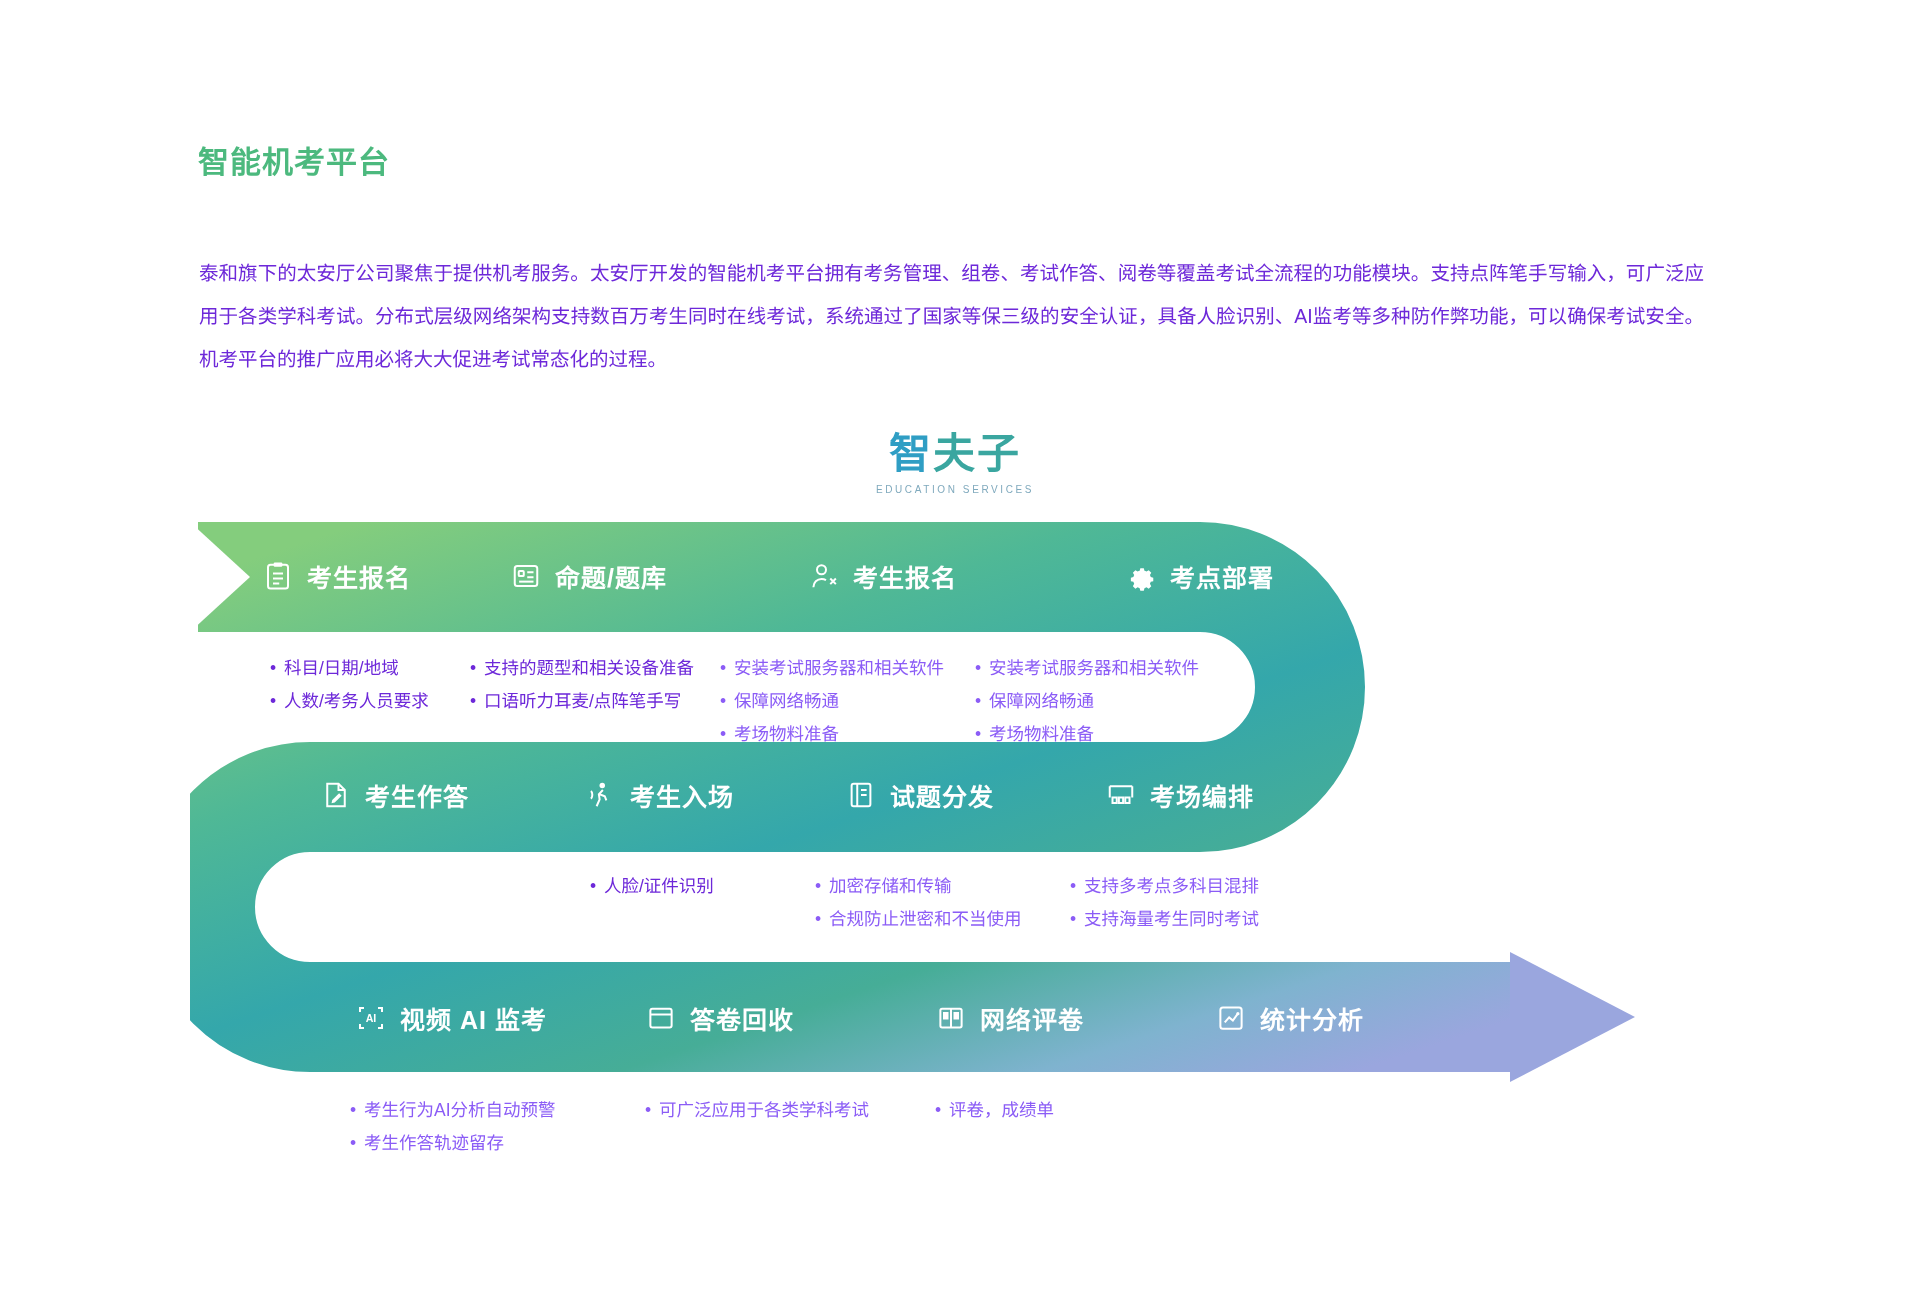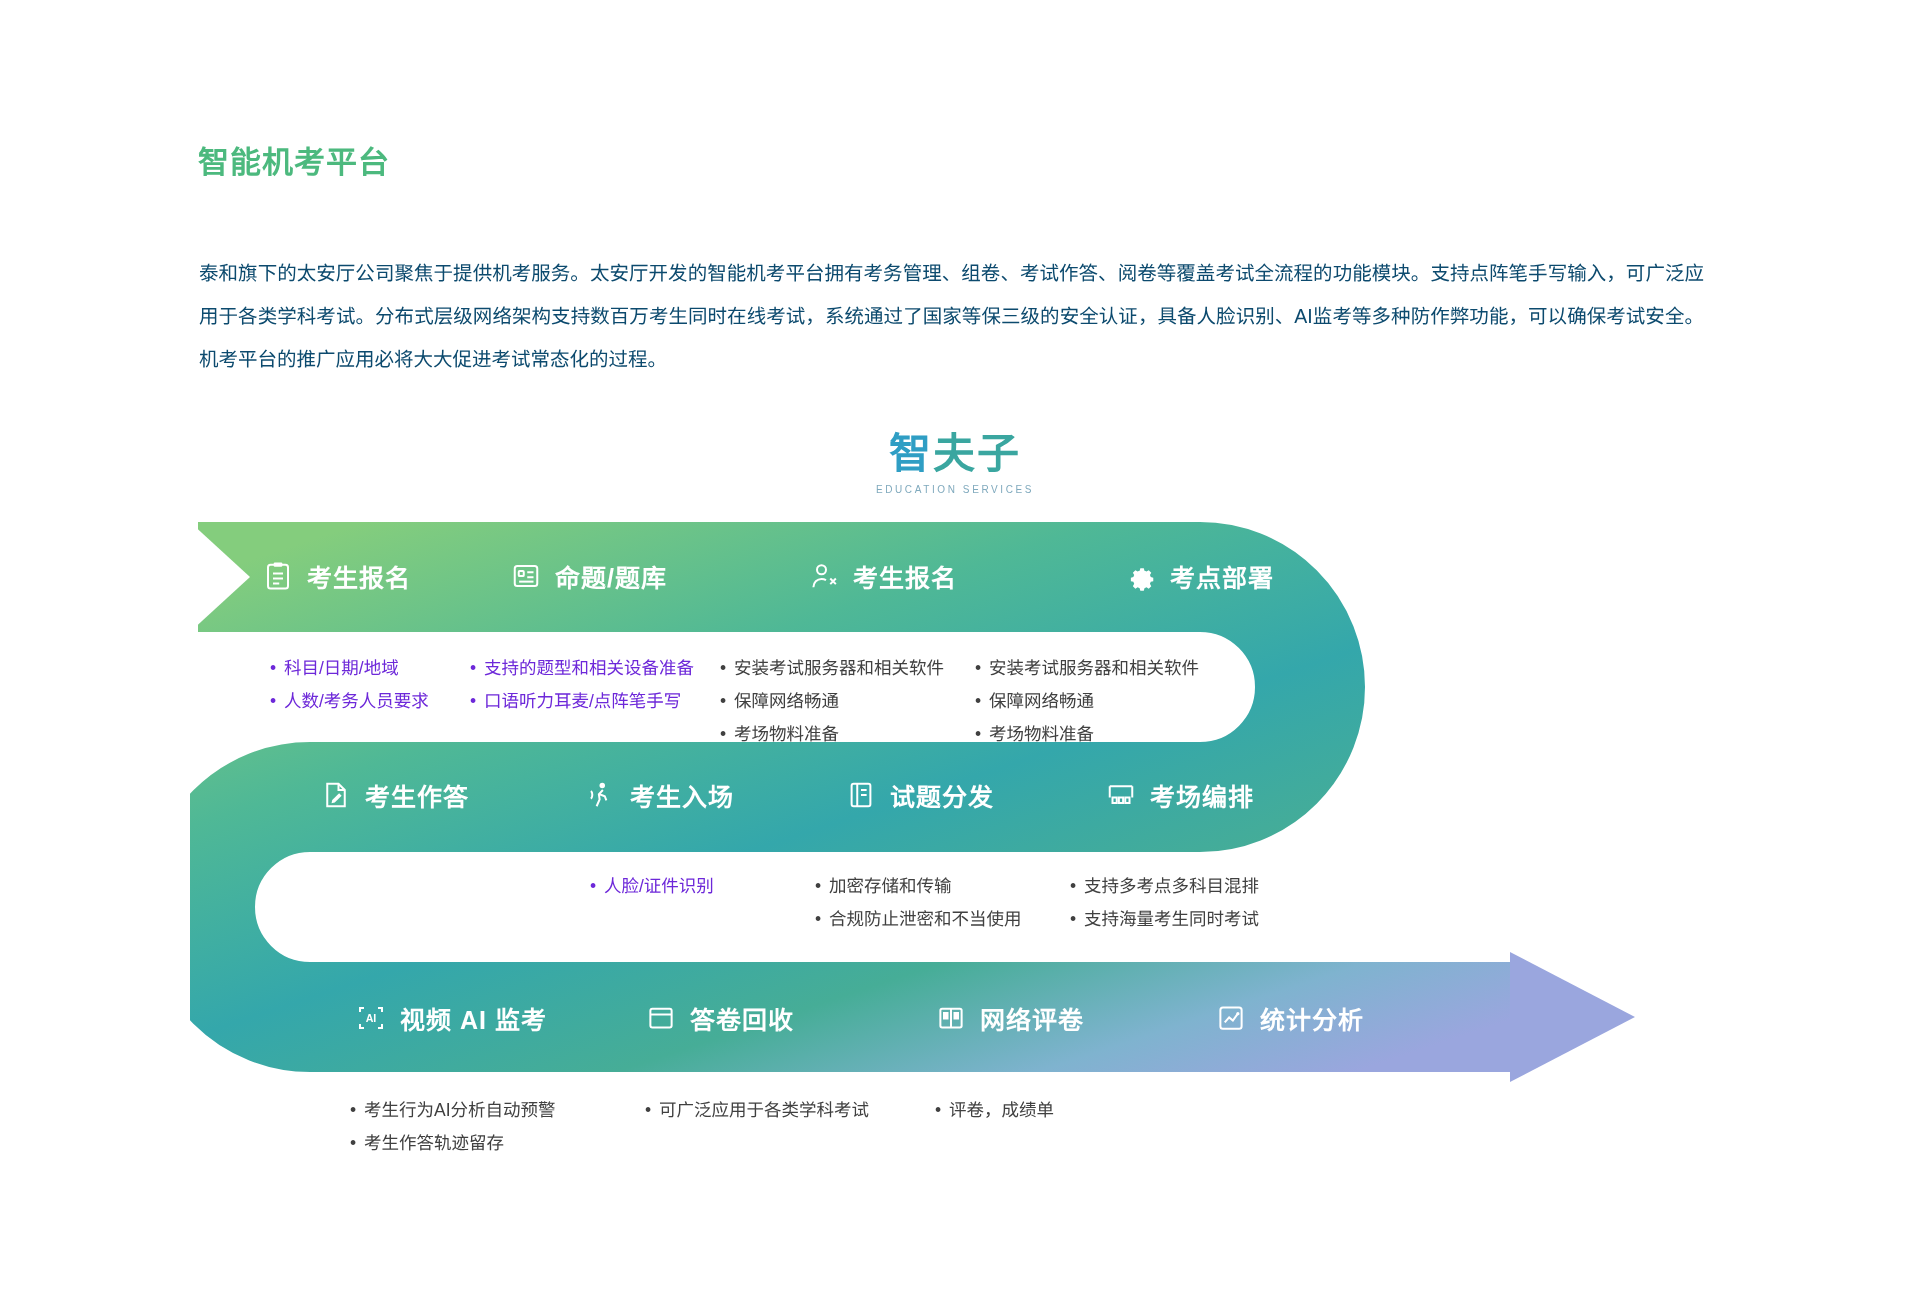--- a/index.html
+++ b/index.html
@@ -34,21 +34,21 @@
     color: #4cb97e;
     letter-spacing: 1px;
   }
   .intro {
     position: absolute;
     left: 199px;
     top: 240px;
     width: 1505px;
     font-size: 19.5px;
     line-height: 43px;
-    color: #0c4a6e;
+    color: #6d28d9;
     text-align: justify;
   }
 
   
   .logo {
     position: absolute;
     left: 855px;
     top: 418px;
     width: 200px;
     text-align: center;
@@ -114,21 +114,21 @@
     padding-left: 14px;
     position: relative;
   }
   .bullets .b::before {
     content: "•";
     position: absolute;
     left: 0;
     top: 0;
   }
   .bullets.teal { color: #6d28d9; }
-  .bullets.green { color: #404040; }
+  .bullets.green { color: #8b5cf6; }
 </style>
 <style>.bullets .b.nodot::before{content:"";}</style></head>
 <body>
 
 <div class="page">
 
   <div class="title">智能机考平台</div>
   <div class="intro">泰和旗下的太安厅公司聚焦于提供机考服务。太安厅开发的智能机考平台拥有考务管理、组卷、考试作答、阅卷等覆盖考试全流程的功能模块。支持点阵笔手写输入，可广泛应用于各类学科考试。分布式层级网络架构支持数百万考生同时在线考试，系统通过了国家等保三级的安全认证，具备人脸识别、AI监考等多种防作弊功能，可以确保考试安全。机考平台的推广应用必将大大促进考试常态化的过程。</div>
 
   <div class="logo">

